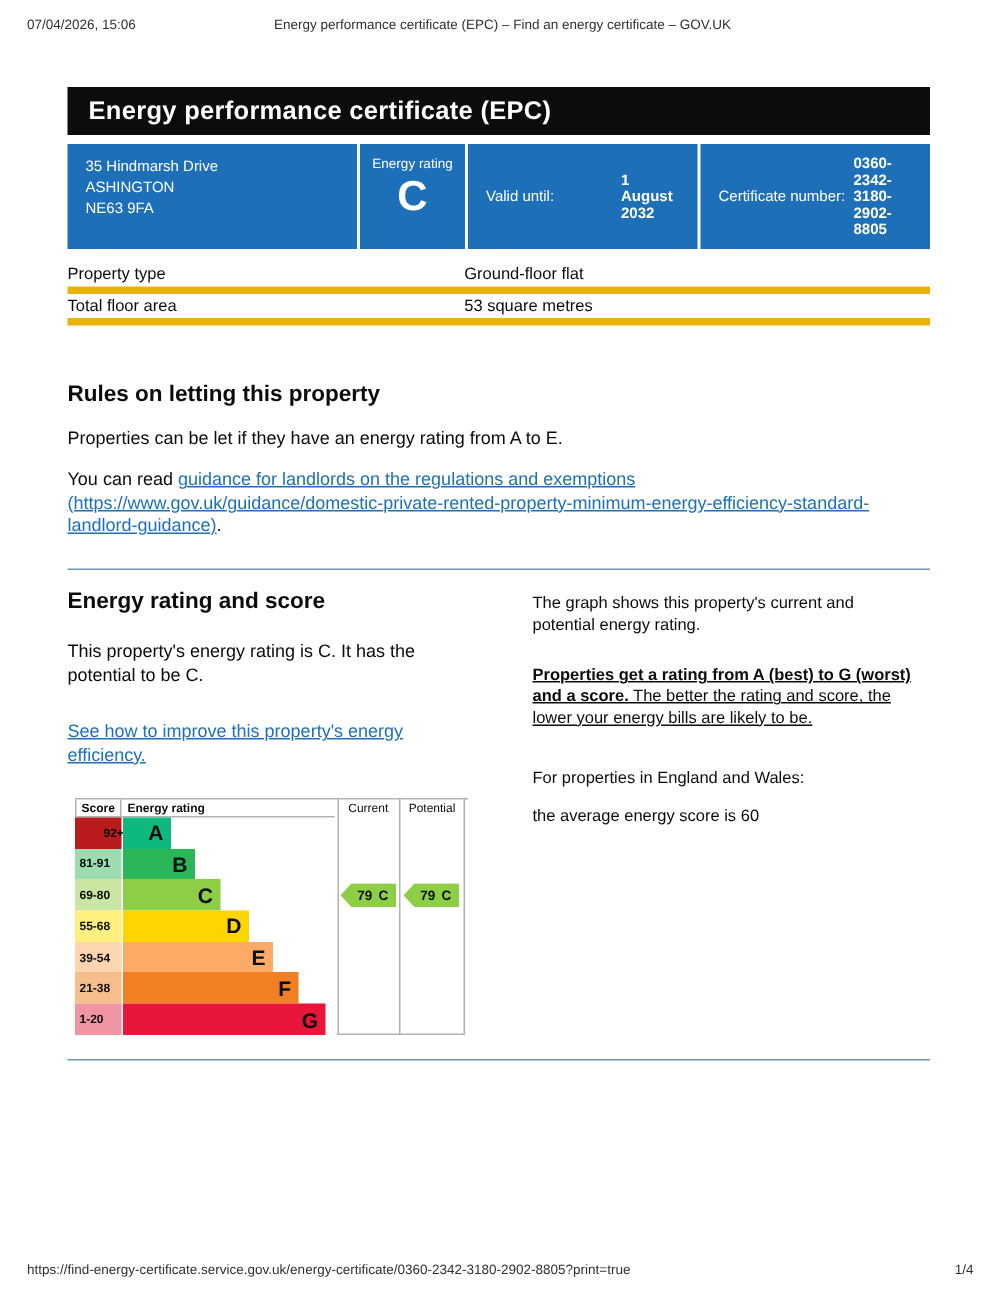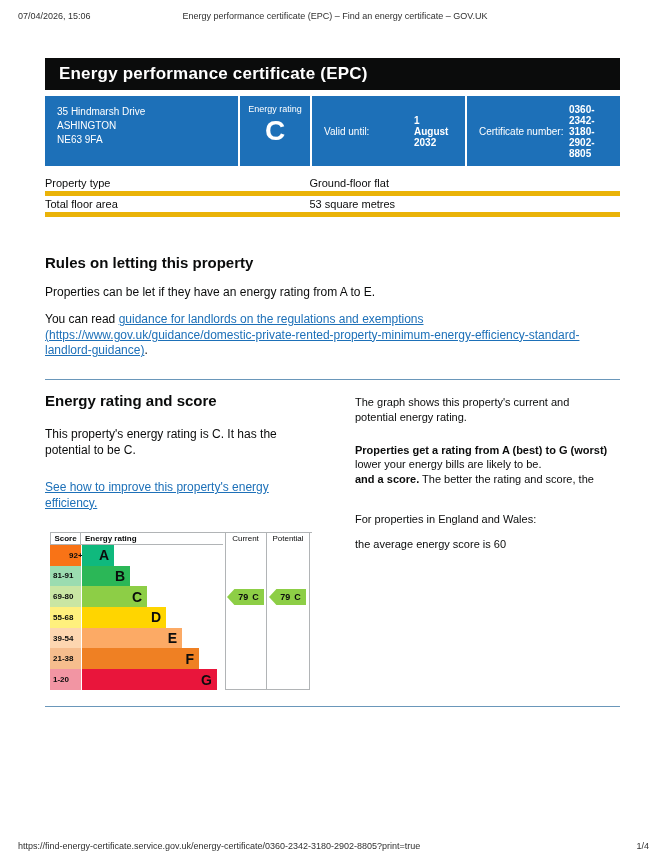--- a/index.html
+++ b/index.html
@@ -49,21 +49,21 @@
   .rule-1 { margin-top:21px; }
   .rule-2 { margin-top:16px; }
 
   .columns { display:flex; margin-top:12px; }
   .col-left { width:295px; flex:none; }
   .col-left p { width:255px; }
   .col-left .p-rating { margin-top:18px; }
   .col-left .p-improve { margin-top:22px; }
   .col-right { flex:1; padding-left:15px; font-size:11px; line-height:1.3; }
   .col-right .rp1 { margin-top:3px; }
-  .col-right .rp2 { margin-top:19px; }
+  .col-right .rp2 { margin-top:19px;text-decoration:underline; }
   .col-right .rp3 { margin-top:26px; }
   .col-right .avg-lines { margin-top:11px; }
   .col-right .bold { font-weight:bold; }
 
   
   .chart { position:relative; margin-top:21px; margin-left:5px; width:262px; height:158px; font-size:8px; }
   .chart-header { position:absolute; top:0; left:0; width:262px; height:13px; display:flex; border-top:1px solid #b1b4b6; font-weight:bold; }
   .h-score { width:31px; border-left:1px solid #b1b4b6; border-right:1px solid #b1b4b6; border-bottom:1px solid #b1b4b6; text-align:center; line-height:12px; }
   .h-rating { width:142px; border-bottom:1px solid #b1b4b6; padding-left:4px; line-height:12px; }
   .h-current { position:absolute; left:175px; top:0; width:41px; text-align:center; line-height:13px; }
@@ -142,21 +142,21 @@
           <div class="h-rating">Energy rating</div>
         </div>
         <div class="h-current">Current</div>
         <div class="h-potential">Potential</div>
 
         <div class="col-box current-box"></div>
         <div class="col-box potential-box"></div>
 
         <div class="chart-bands">
           <div class="band-row">
-            <div class="band-score" style="background: #f97316; padding-left: 19px;">92+</div>
+            <div class="band-score" style="background: #b91c1c; padding-left: 19px;">92+</div>
             <div class="band-bar" style="background: rgb(15, 185, 125); width: 32px;">A</div>
           </div>
           <div class="band-row">
             <div class="band-score" style="background: rgb(155, 220, 176);">81-91</div>
             <div class="band-bar" style="background: rgb(43, 183, 87); width: 48px;">B</div>
           </div>
           <div class="band-row">
             <div class="band-score" style="background: rgb(201, 230, 163);">69-80</div>
             <div class="band-bar" style="background: rgb(141, 206, 70); width: 65px;">C</div>
           </div>
@@ -189,22 +189,22 @@
       </div>
     </div>
 
     <div class="col-right">
       <div class="rp1">
         <div>The graph shows this property's current and</div>
         <div>potential energy rating.</div>
       </div>
       <div class="rp2">
         <div><span class="bold">Properties get a rating from A (best) to G (worst)</span></div>
+        <div><span class="bold">and a score.</span><span> The better the rating and score, the</span></div>
         <div>lower your energy bills are likely to be.</div>
-        <div><span class="bold">and a score.</span><span> The better the rating and score, the</span></div>
       </div>
       <div class="rp3">For properties in England and Wales:</div>
       <div class="avg-lines">
         <div>the average energy score is 60</div>
       </div>
     </div>
   </div>
 
   <hr class="blue-rule rule-2">
 

